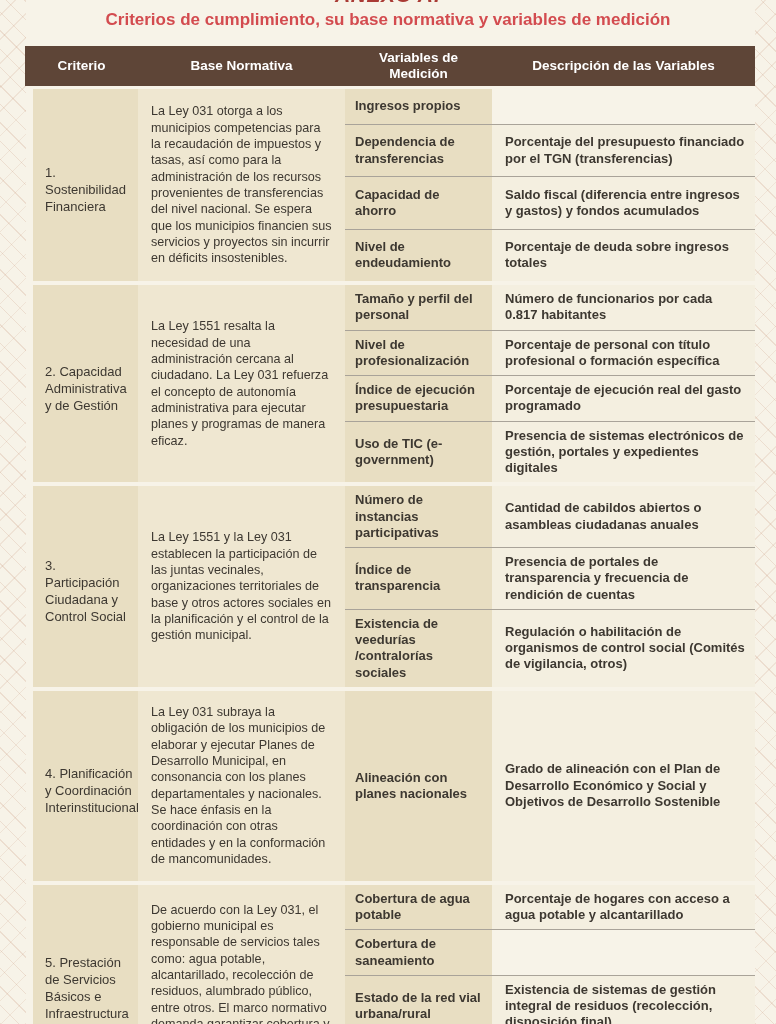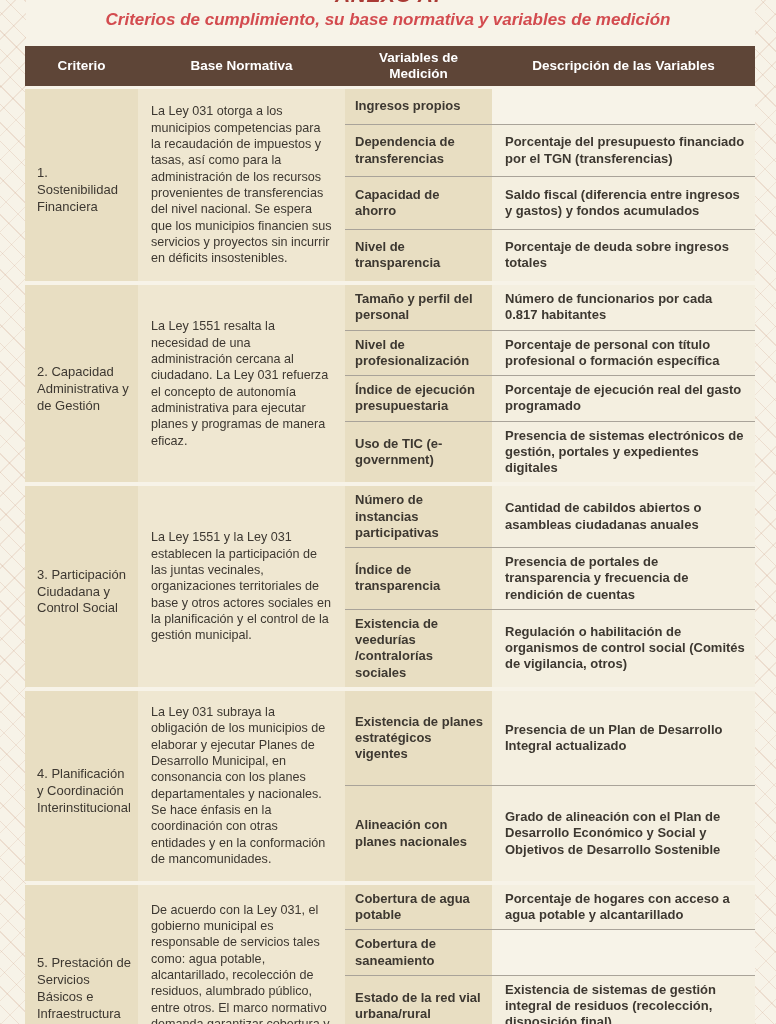--- a/index.html
+++ b/index.html
@@ -22,21 +22,21 @@
 
   .page { position:relative; z-index:1; }
 
   
   .title-clip{ height:8px; overflow:hidden; text-align:center; }
   .title-main{
     font-size:21px; font-weight:bold; font-style:italic;
     color:#a93a34; margin-top:-17px; letter-spacing:.5px;
   }
   .subtitle{
-    text-align:center; font-size:17px; font-weight:bold; font-style:italic;
+    text-align:center; font-size:17px; font-weight:bold; 
     color:#d34b4f; margin-top:2px; margin-bottom:16px;
   }
 
   
   .tbl{ width:730px; margin-left:25px; }
   .tbl-head{
     display:grid; grid-template-columns:113px 207px 147px 263px;
     background:#5e4537; color:#ffffff; min-height:40px; margin-bottom:3px;
   }
   .tbl-head .hcell{
@@ -49,21 +49,21 @@
     margin-bottom:4px;
   }
   .section:nth-child(1){ min-height:192px; }
   .section:nth-child(2){ min-height:185px; }
   .section:nth-child(3){ min-height:167px; }
   .section:nth-child(4){ min-height:190px; }
   .section:nth-child(5){ min-height:178px; }
 
   .cell-criterio{
     background:#e8dec2; display:flex; align-items:center;
-    padding:19px 6px 8px 12px; font-size:13px; line-height:1.3;
+    padding:19px 6px 8px 12px; font-size:13px; line-height:1.3;margin-left:8px;
   }
   .cell-base{
     background:#efe7d1; display:flex; align-items:center;
     padding:10px 13px; font-size:12.6px; line-height:1.3;
   }
   .vars{ display:flex; flex-direction:column;font-weight:bold; }
   .var-row{
     flex:1 1 auto;
     display:grid; grid-template-columns:147px 263px;
     border-bottom:1px solid #a9a399;
@@ -108,21 +108,21 @@
     <div class="cell-var">Dependencia de transferencias</div>
     <div class="cell-desc">Porcentaje del presupuesto financiado por el TGN (transferencias)</div>
   </div>
 
   <div class="var-row">
     <div class="cell-var">Capacidad de ahorro</div>
     <div class="cell-desc">Saldo fiscal (diferencia entre ingresos y gastos) y fondos acumulados</div>
   </div>
 
   <div class="var-row">
-    <div class="cell-var">Nivel de transparencia</div>
+    <div class="cell-var">Nivel de endeudamiento</div>
     <div class="cell-desc">Porcentaje de deuda sobre ingresos totales</div>
   </div>
 </div>
   </div>
 
   <div class="section">
     <div class="cell-criterio">2. Capacidad Administrativa y de Gestión</div>
     <div class="cell-base">La Ley 1551 resalta la necesidad de una administración cercana al ciudadano. La Ley 031 refuerza el concepto de autonomía administrativa para ejecutar planes y programas de manera eficaz.</div>
     <div class="vars">
   <div class="var-row">
@@ -165,24 +165,20 @@
     <div class="cell-var">Existencia de veedurías /contralorías sociales</div>
     <div class="cell-desc">Regulación o habilitación de organismos de control social (Comités de vigilancia, otros)</div>
   </div>
 </div>
   </div>
 
   <div class="section">
     <div class="cell-criterio">4. Planificación y Coordinación Interinstitucional</div>
     <div class="cell-base">La Ley 031 subraya la obligación de los municipios de elaborar y ejecutar Planes de Desarrollo Municipal, en consonancia con los planes departamentales y nacionales. Se hace énfasis en la coordinación con otras entidades y en la conformación de mancomunidades.</div>
     <div class="vars">
-  <div class="var-row">
-    <div class="cell-var">Existencia de planes estratégicos vigentes</div>
-    <div class="cell-desc">Presencia de un Plan de Desarrollo Integral actualizado</div>
-  </div>
 
 
   <div class="var-row">
     <div class="cell-var">Alineación con planes nacionales</div>
     <div class="cell-desc">Grado de alineación con el Plan de Desarrollo Económico y Social y Objetivos de Desarrollo Sostenible</div>
   </div>
 </div>
   </div>
 
   <div class="section">

